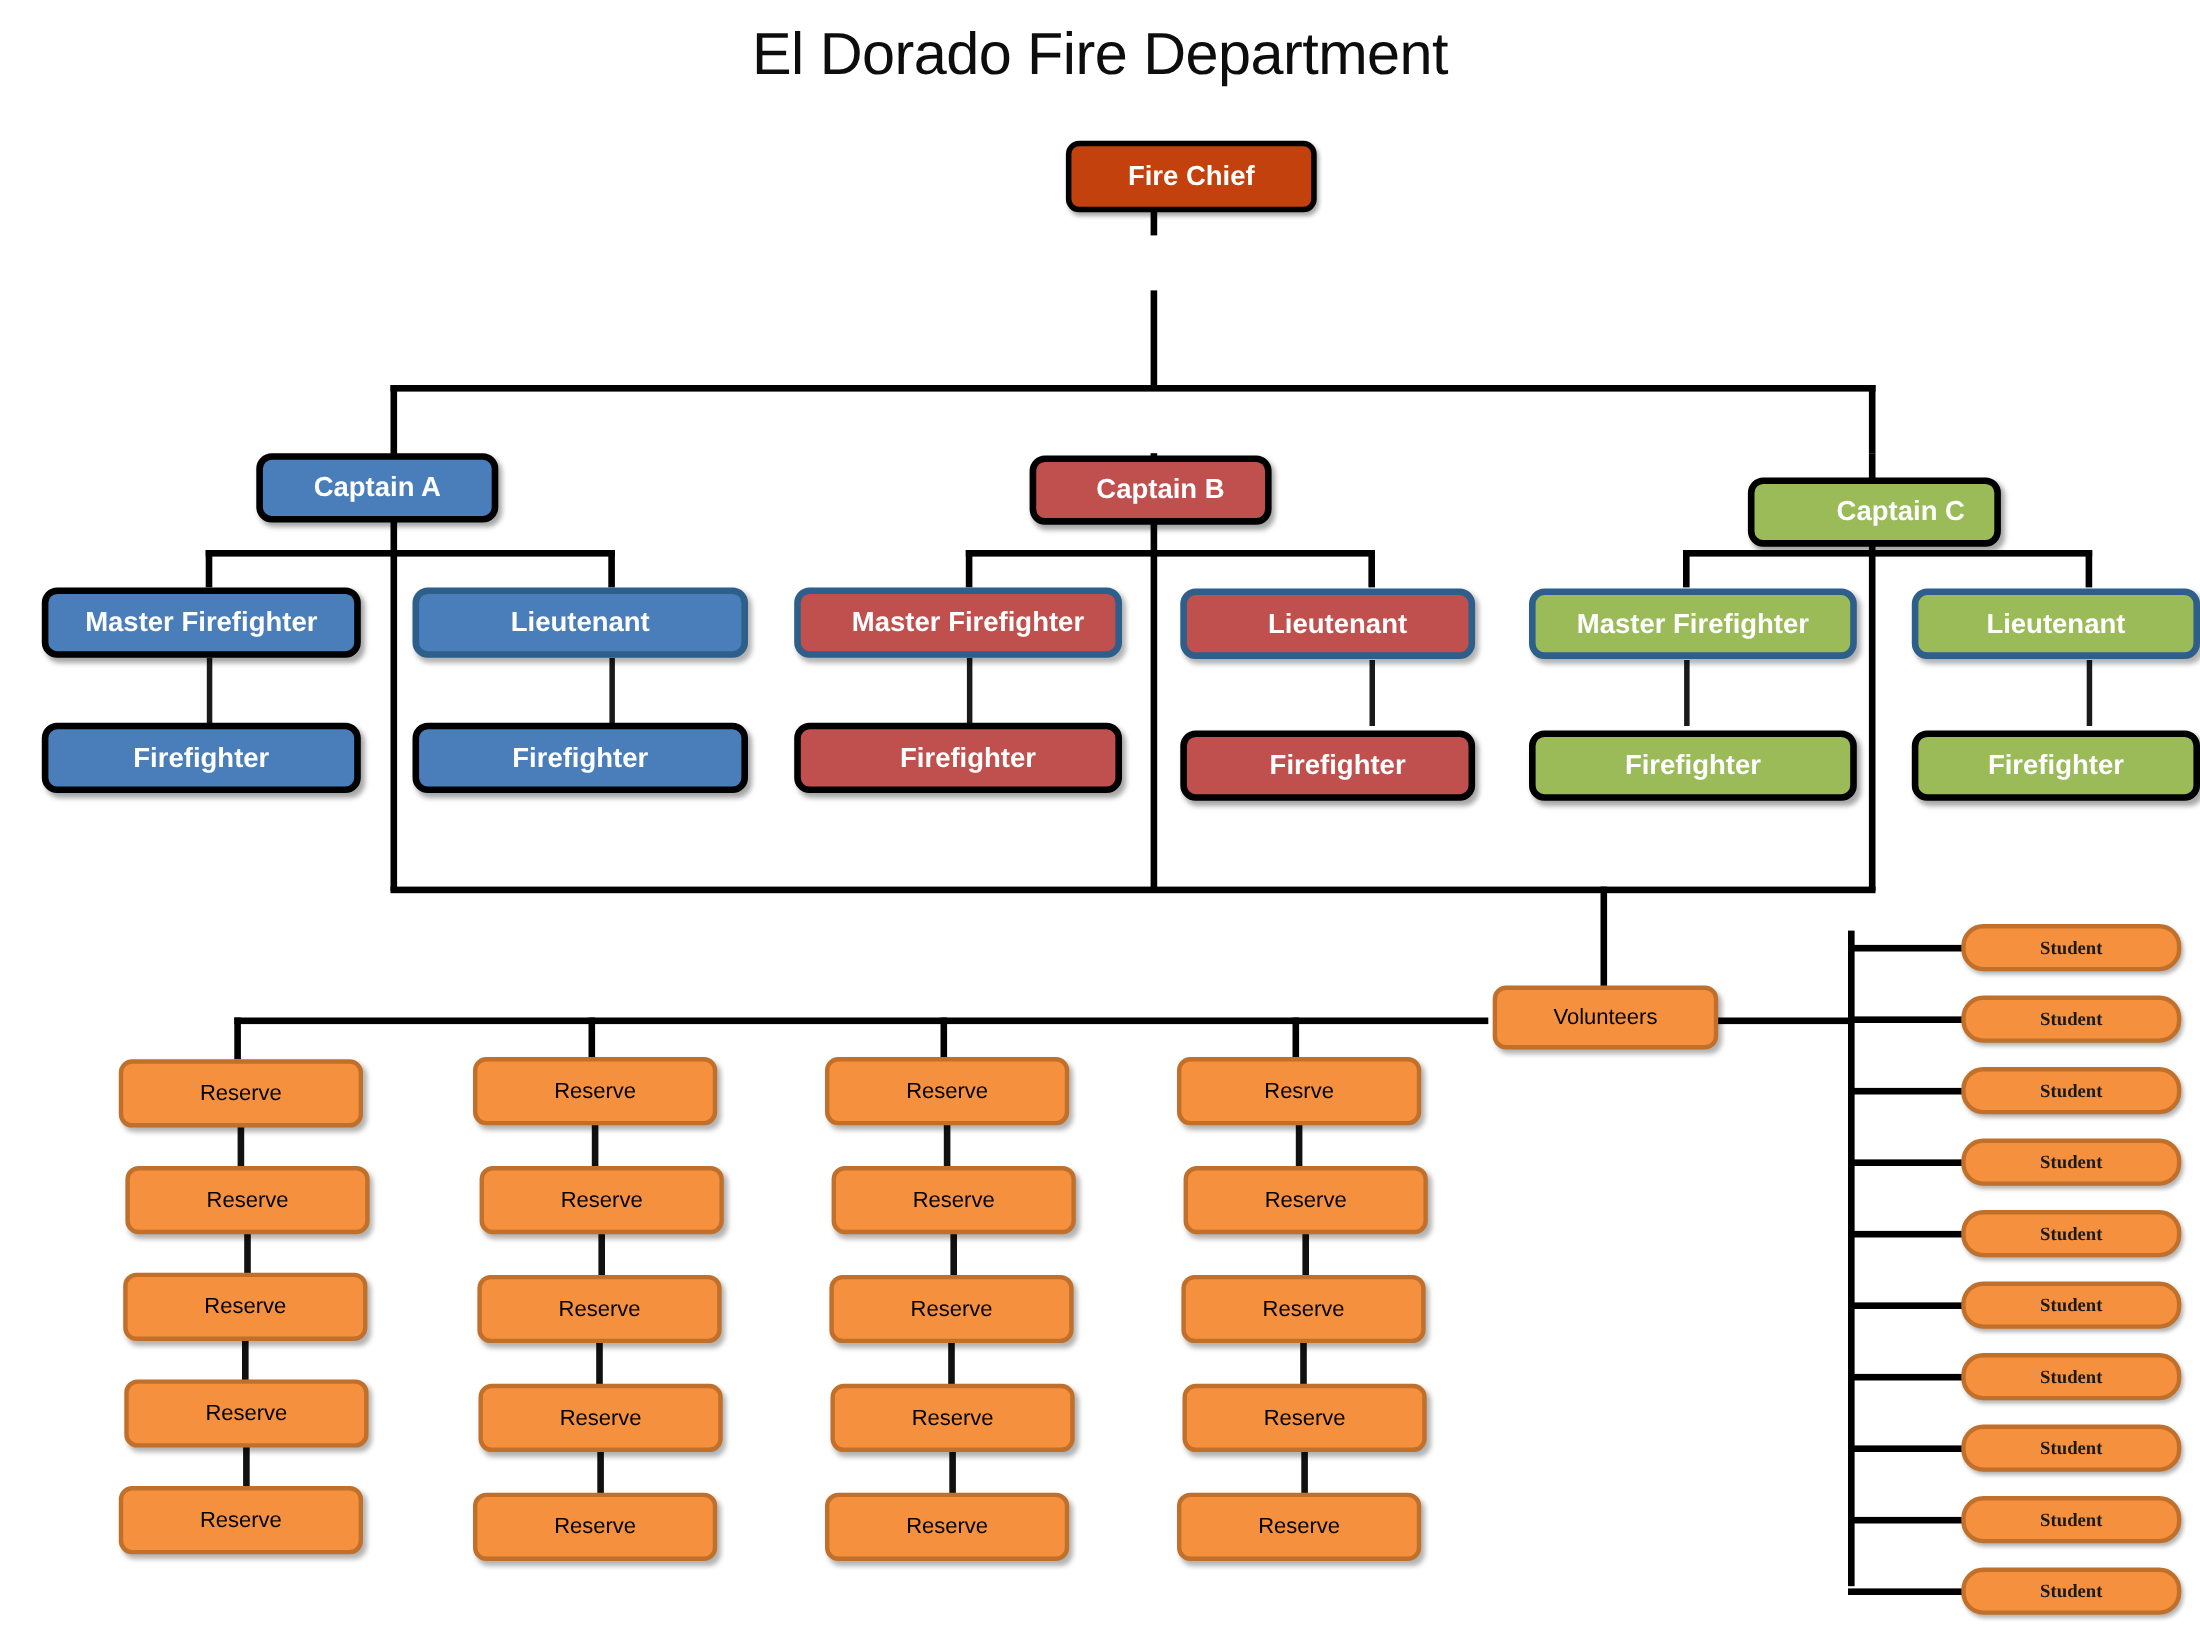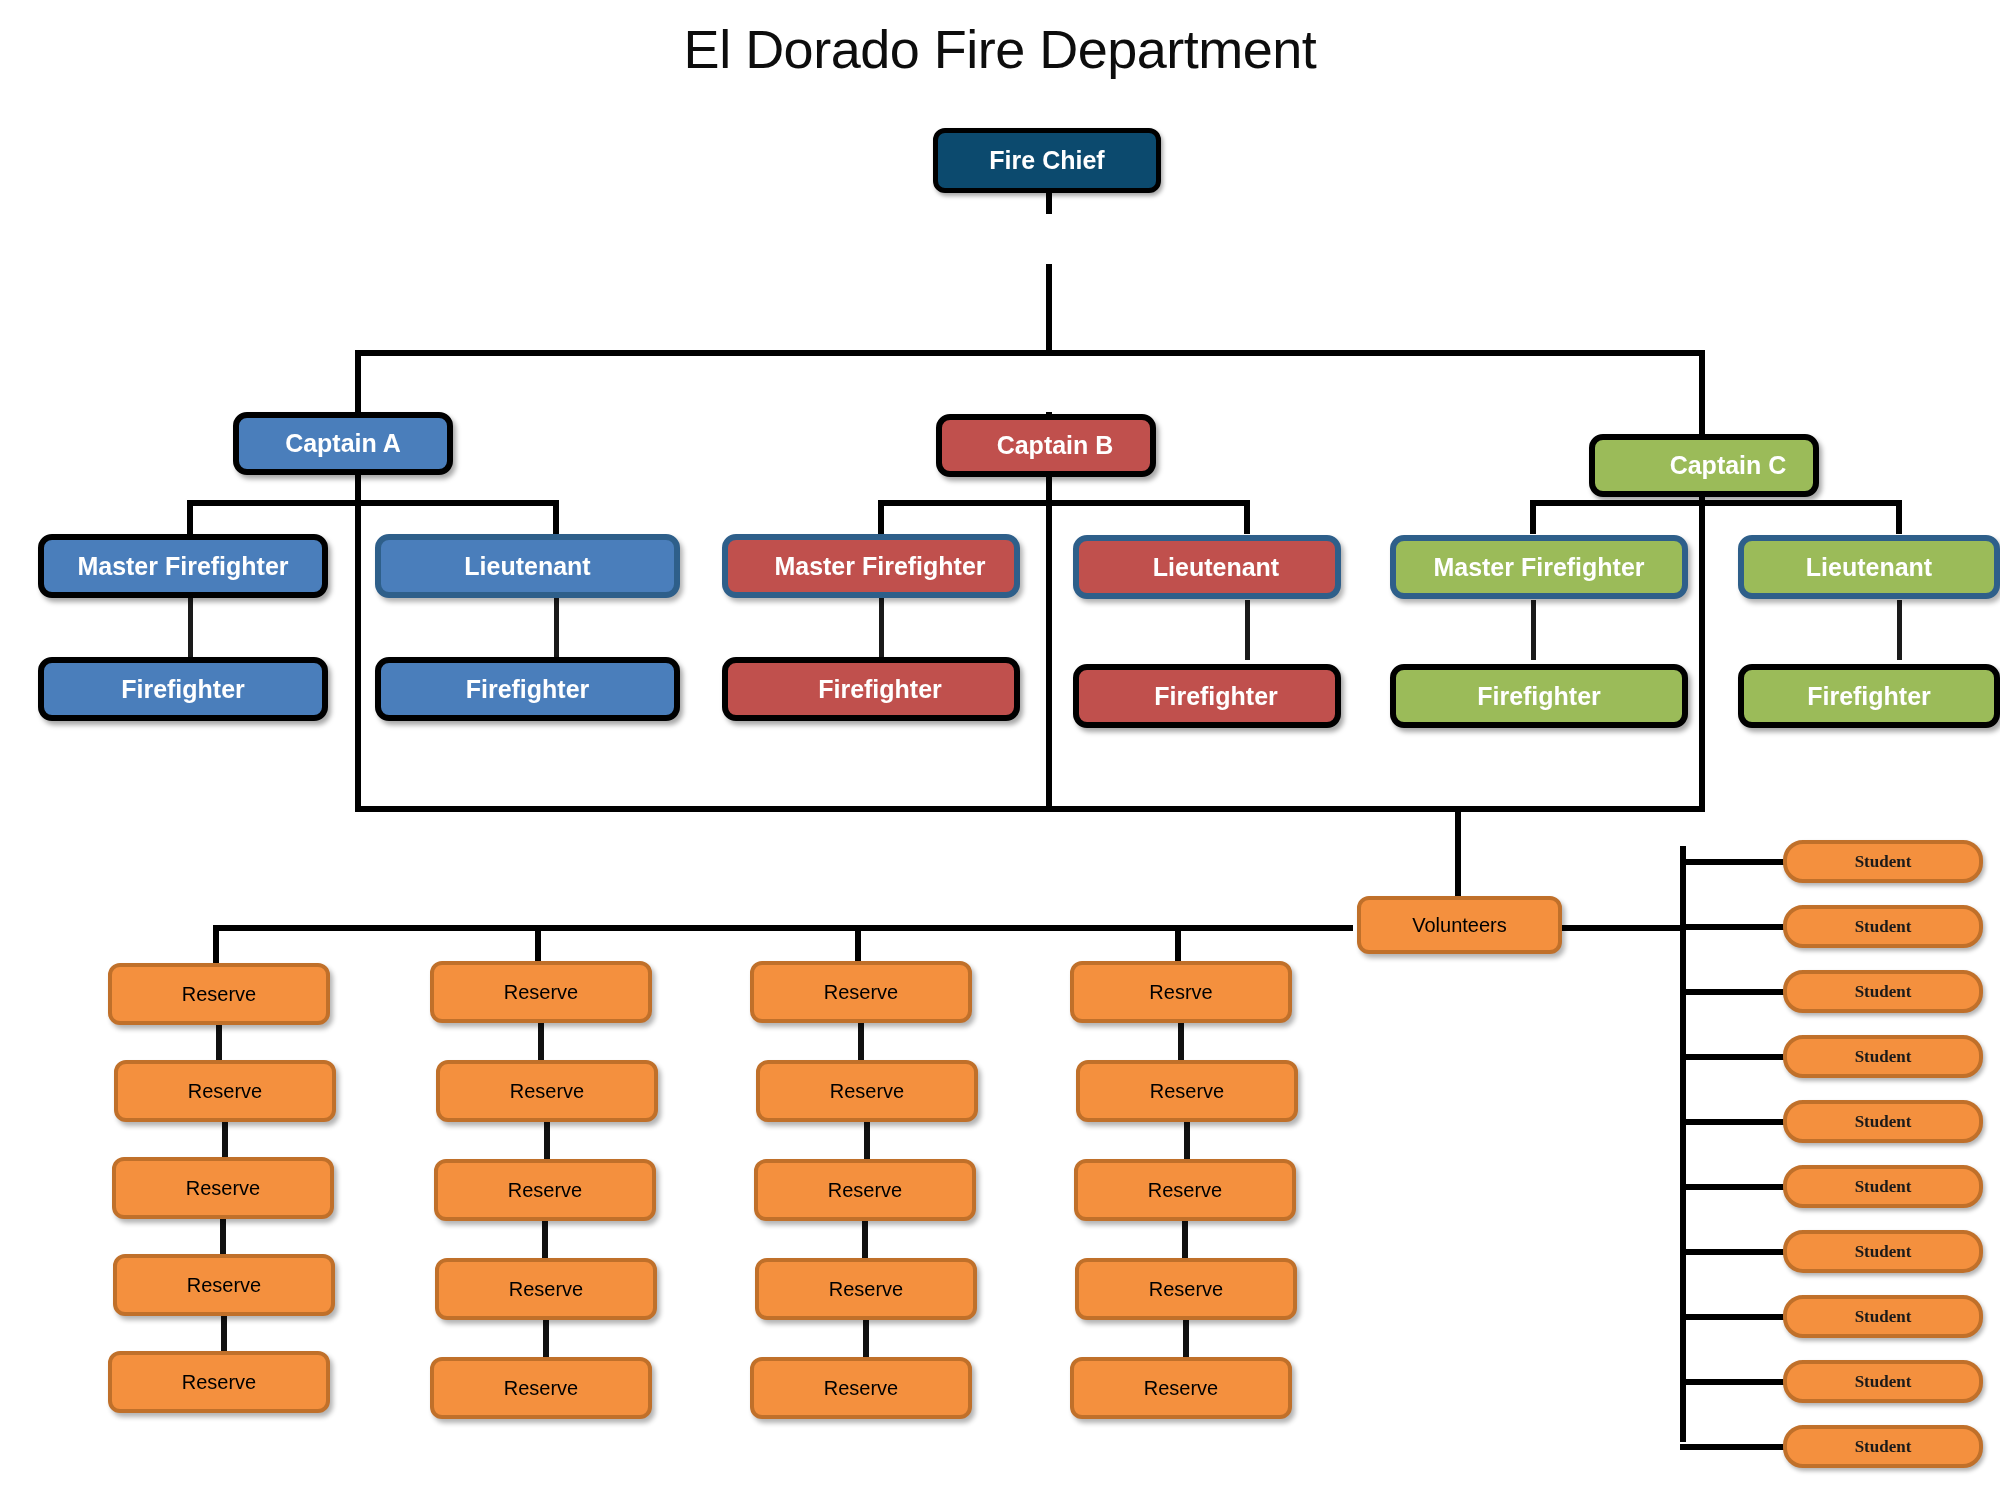--- a/index.html
+++ b/index.html
@@ -26,23 +26,24 @@
     box-sizing:border-box;
     display:flex;align-items:center;justify-content:center;
     text-align:center;
     border-radius:14px;
     z-index:5;
   }
   .node span{display:block;line-height:1.05;}
 
   
   .blk{
-    background:#0c4a6e;border:5px solid #000000;color:#ffffff;
+    background:#c2410c;border:5px solid #000000;color:#ffffff;
     font-weight:bold;font-size:25px;border-radius:12px;
     box-shadow:2px 3px 4px rgba(0,0,0,.35);
+    margin-left:36px;
   }
   
   .rank{
     border:6px solid #000000;color:#ffffff;
     font-weight:bold;font-size:25px;
     box-shadow:3px 4px 5px rgba(0,0,0,.35);
   }
   
   .rank-bl{
     border:6px solid #2e5f8a;color:#ffffff;

